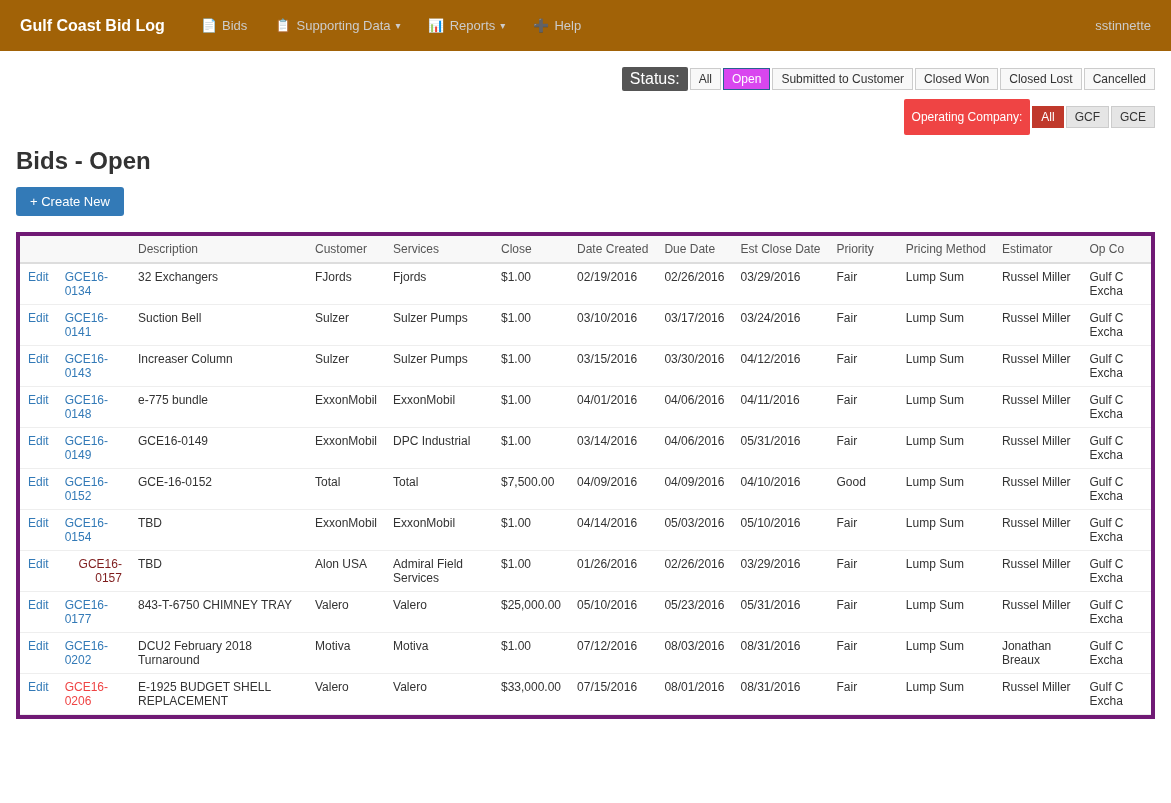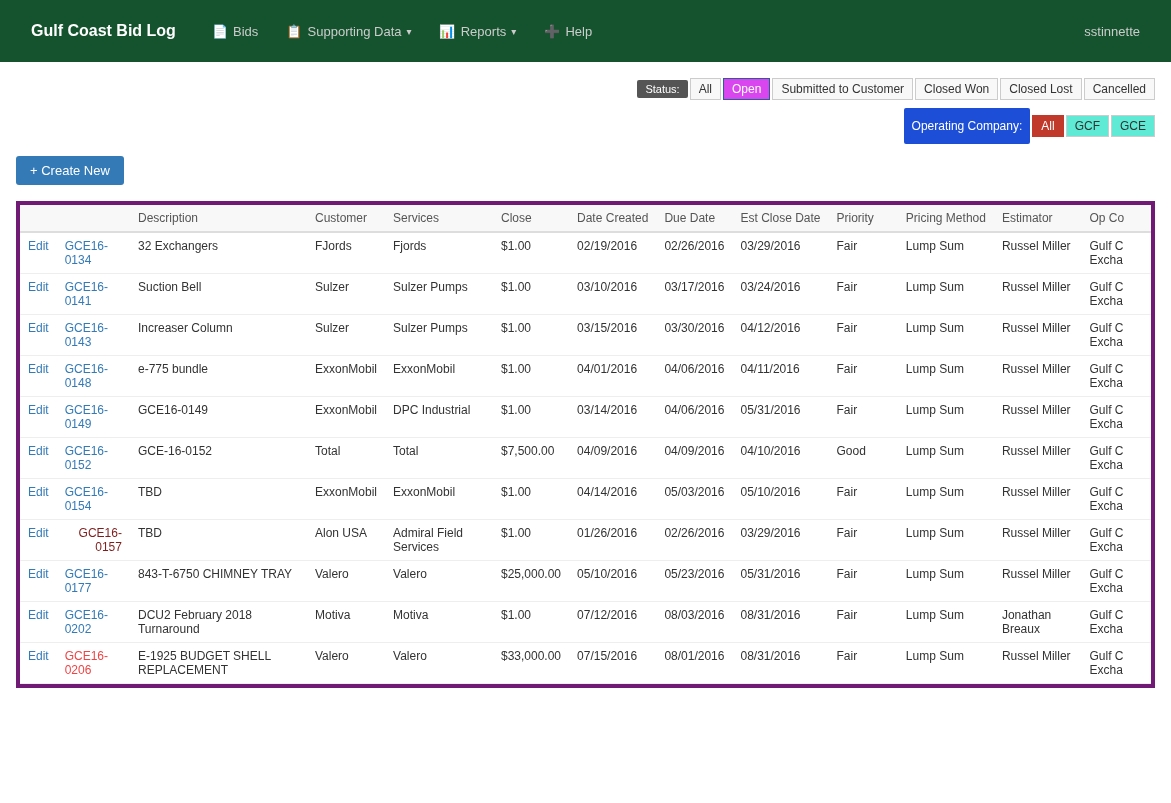--- a/index.html
+++ b/index.html
@@ -1,25 +1,25 @@
 <!DOCTYPE html>
 <html><head>
   <meta charset="utf-8">
   <style>
     * { box-sizing: border-box; margin: 0; padding: 0; }
     body { font-family: Arial, sans-serif; font-size: 13px; background: #f5f5f5; }
 
     
     #header {
-      background: #14532d;
+      background: #a16207;
       color: #fff;
       display: flex;
       align-items: center;
-      padding: 0 31px;
-      height: 62px;
+      padding: 0 20px;
+      height: 51px;
     }
     #header .brand {
       font-size: 16px;
       font-weight: bold;
       margin-right: 24px;
       color: #fff;
     }
     #header nav { display: flex; align-items: center; gap: 4px; flex: 1; }
     #header nav .nav-item {
       color: #ccc;
@@ -46,21 +46,21 @@
     }
     .filter-bar .filter-group {
       display: flex;
       align-items: center;
       gap: 2px;
     }
     .filter-label {
       background: #555;
       color: #fff;
       padding: 3px 8px;
-      font-size: 11px;
+      font-size: 16px;
       border-radius: 2px;
     }
     .filter-btn {
       padding: 3px 8px;
       font-size: 12px;
       border: 1px solid #ccc;
       background: #f8f8f8;
       cursor: pointer;
       color: #333;
     }
@@ -71,31 +71,31 @@
     }
 
     .opco-bar {
       display: flex;
       justify-content: flex-end;
       align-items: center;
       gap: 2px;
       margin-bottom: 12px;
     }
     .opco-label {
-      background: #1d4ed8;
+      background: #ef4444;
       color: #fff;
       padding: 11px 8px;
       font-size: 12px;
       border-radius: 2px;
     }
     .opco-btn {
       padding: 3px 8px;
       font-size: 12px;
       border: 1px solid #ccc;
-      background: #5eead4;
+      background: #e5e5e5;
       cursor: pointer;
       color: #333;
     }
     .opco-btn.active {
       background: #c0392b;
       color: #fff;
       border-color: #c0392b;
     }
 
     
@@ -192,20 +192,21 @@
 
   
   <div class="opco-bar">
     <span class="opco-label">Operating Company:</span>
     <button class="opco-btn active">All</button>
     <button class="opco-btn">GCF</button>
     <button class="opco-btn">GCE</button>
   </div>
 
   
+  <h1 class="page-title">Bids - Open</h1>
 
   
   <button class="create-btn">+ Create New</button>
 
   
   <div class="table-container">
     <table>
       <thead>
         <tr>
           <th></th>

